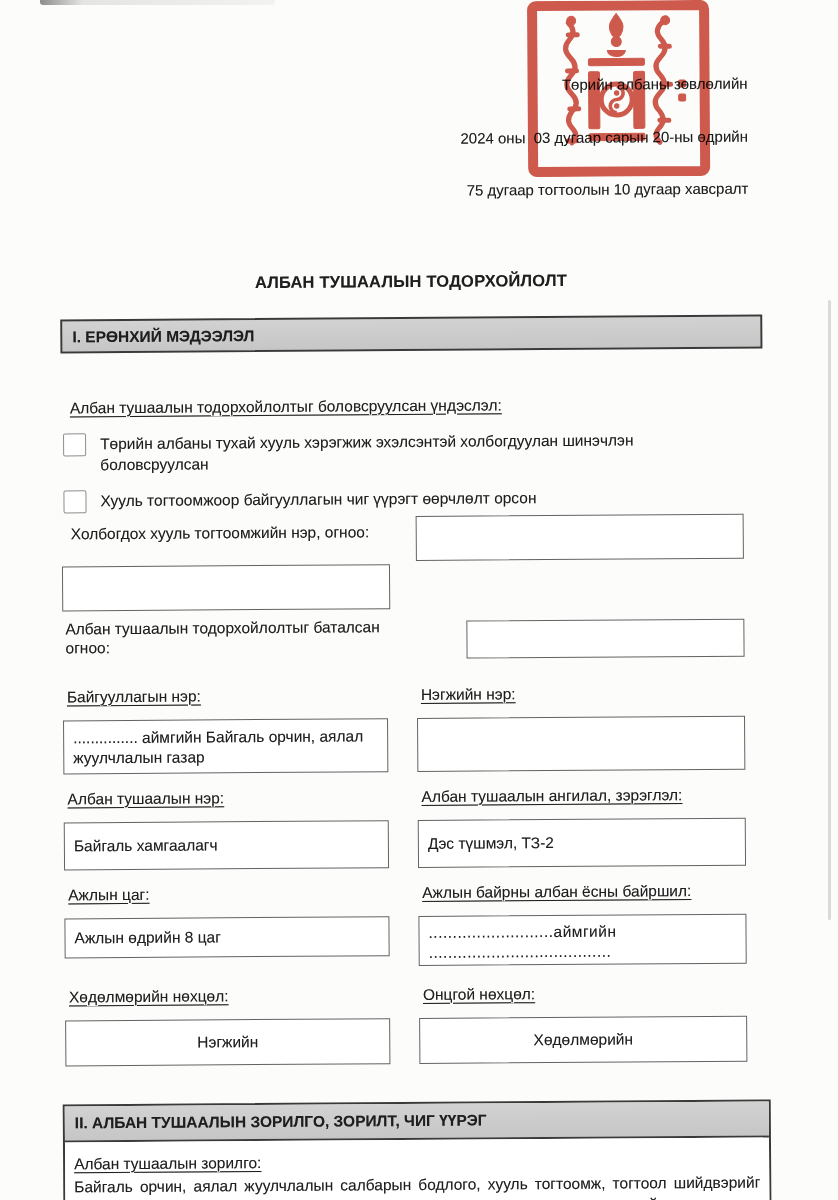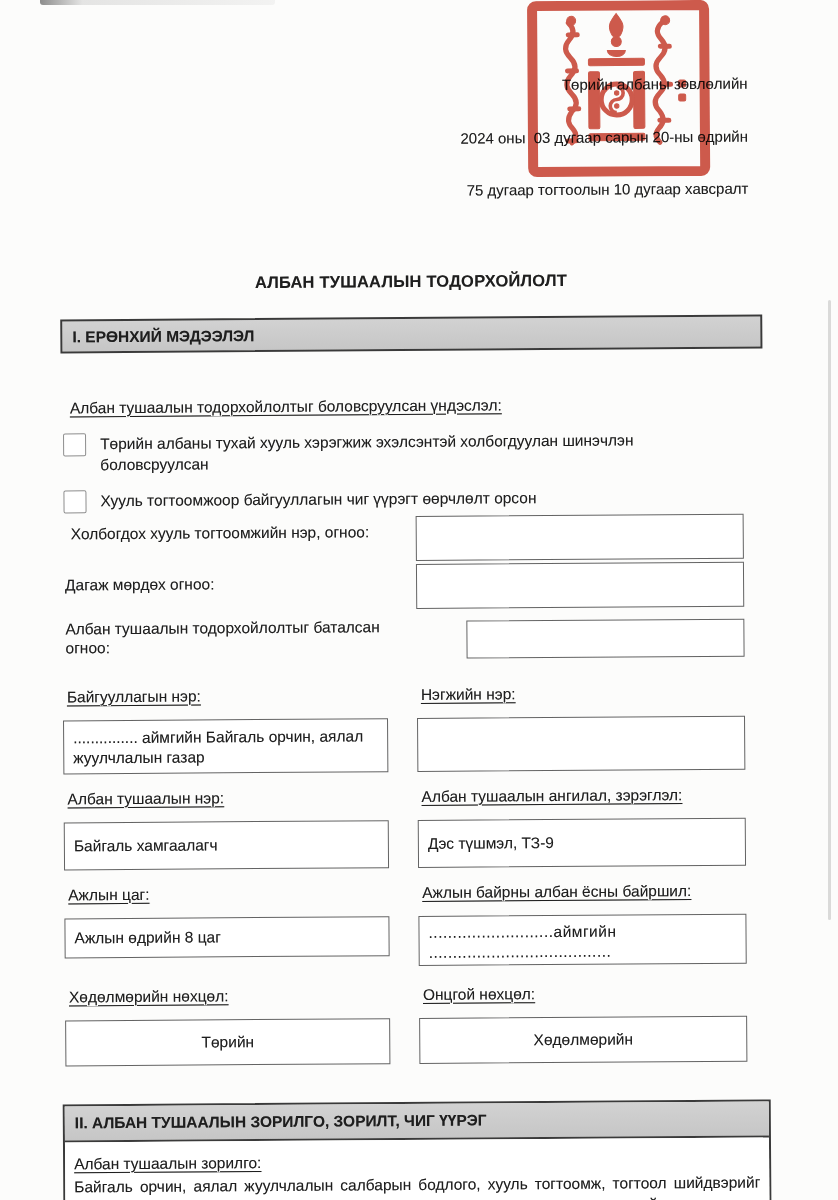--- a/index.html
+++ b/index.html
@@ -143,21 +143,20 @@
     </div>
 
     <div class="date-row row1">
       <div class="dlabel">Холбогдох хууль тогтоомжийн нэр, огноо:</div>
       <div class="fbox">
         <span></span>
       </div>
     </div>
 
     <div class="date-row row2">
-      <div class="dlabel">Дагаж мөрдөх огноо:</div>
       <div class="fbox">
         <span></span>
       </div>
     </div>
 
     <div class="date-row row3">
       <div class="dlabel">Албан тушаалын тодорхойлолтыг баталсан огноо:</div>
       <div class="fbox">
         <span></span>
       </div>
@@ -181,21 +180,21 @@
     <div class="two-col rowB">
       <div class="col-l">
         <div class="flabel u">Албан тушаалын нэр:</div>
         <div class="fbox">
           <span>Байгаль хамгаалагч</span>
         </div>
       </div>
       <div class="col-r">
         <div class="flabel u">Албан тушаалын ангилал, зэрэглэл:</div>
         <div class="fbox">
-          <span>Дэс түшмэл, ТЗ-9</span>
+          <span>Дэс түшмэл, ТЗ-2</span>
         </div>
       </div>
     </div>
 
     <div class="two-col rowC">
       <div class="col-l">
         <div class="flabel u">Ажлын цаг:</div>
         <div class="fbox">
           <span>Ажлын өдрийн 8 цаг</span>
         </div>
@@ -206,21 +205,21 @@
           <div>..........................аймгийн</div>
           <div>......................................</div>
         </div>
       </div>
     </div>
 
     <div class="two-col rowD">
       <div class="col-l">
         <div class="flabel u">Хөдөлмөрийн нөхцөл:</div>
         <div class="fbox">
-          <span>Төрийн</span>
+          <span>Нэгжийн</span>
         </div>
       </div>
       <div class="col-r">
         <div class="flabel u">Онцгой нөхцөл:</div>
         <div class="fbox">
           <span>Хөдөлмөрийн</span>
         </div>
       </div>
     </div>
 

